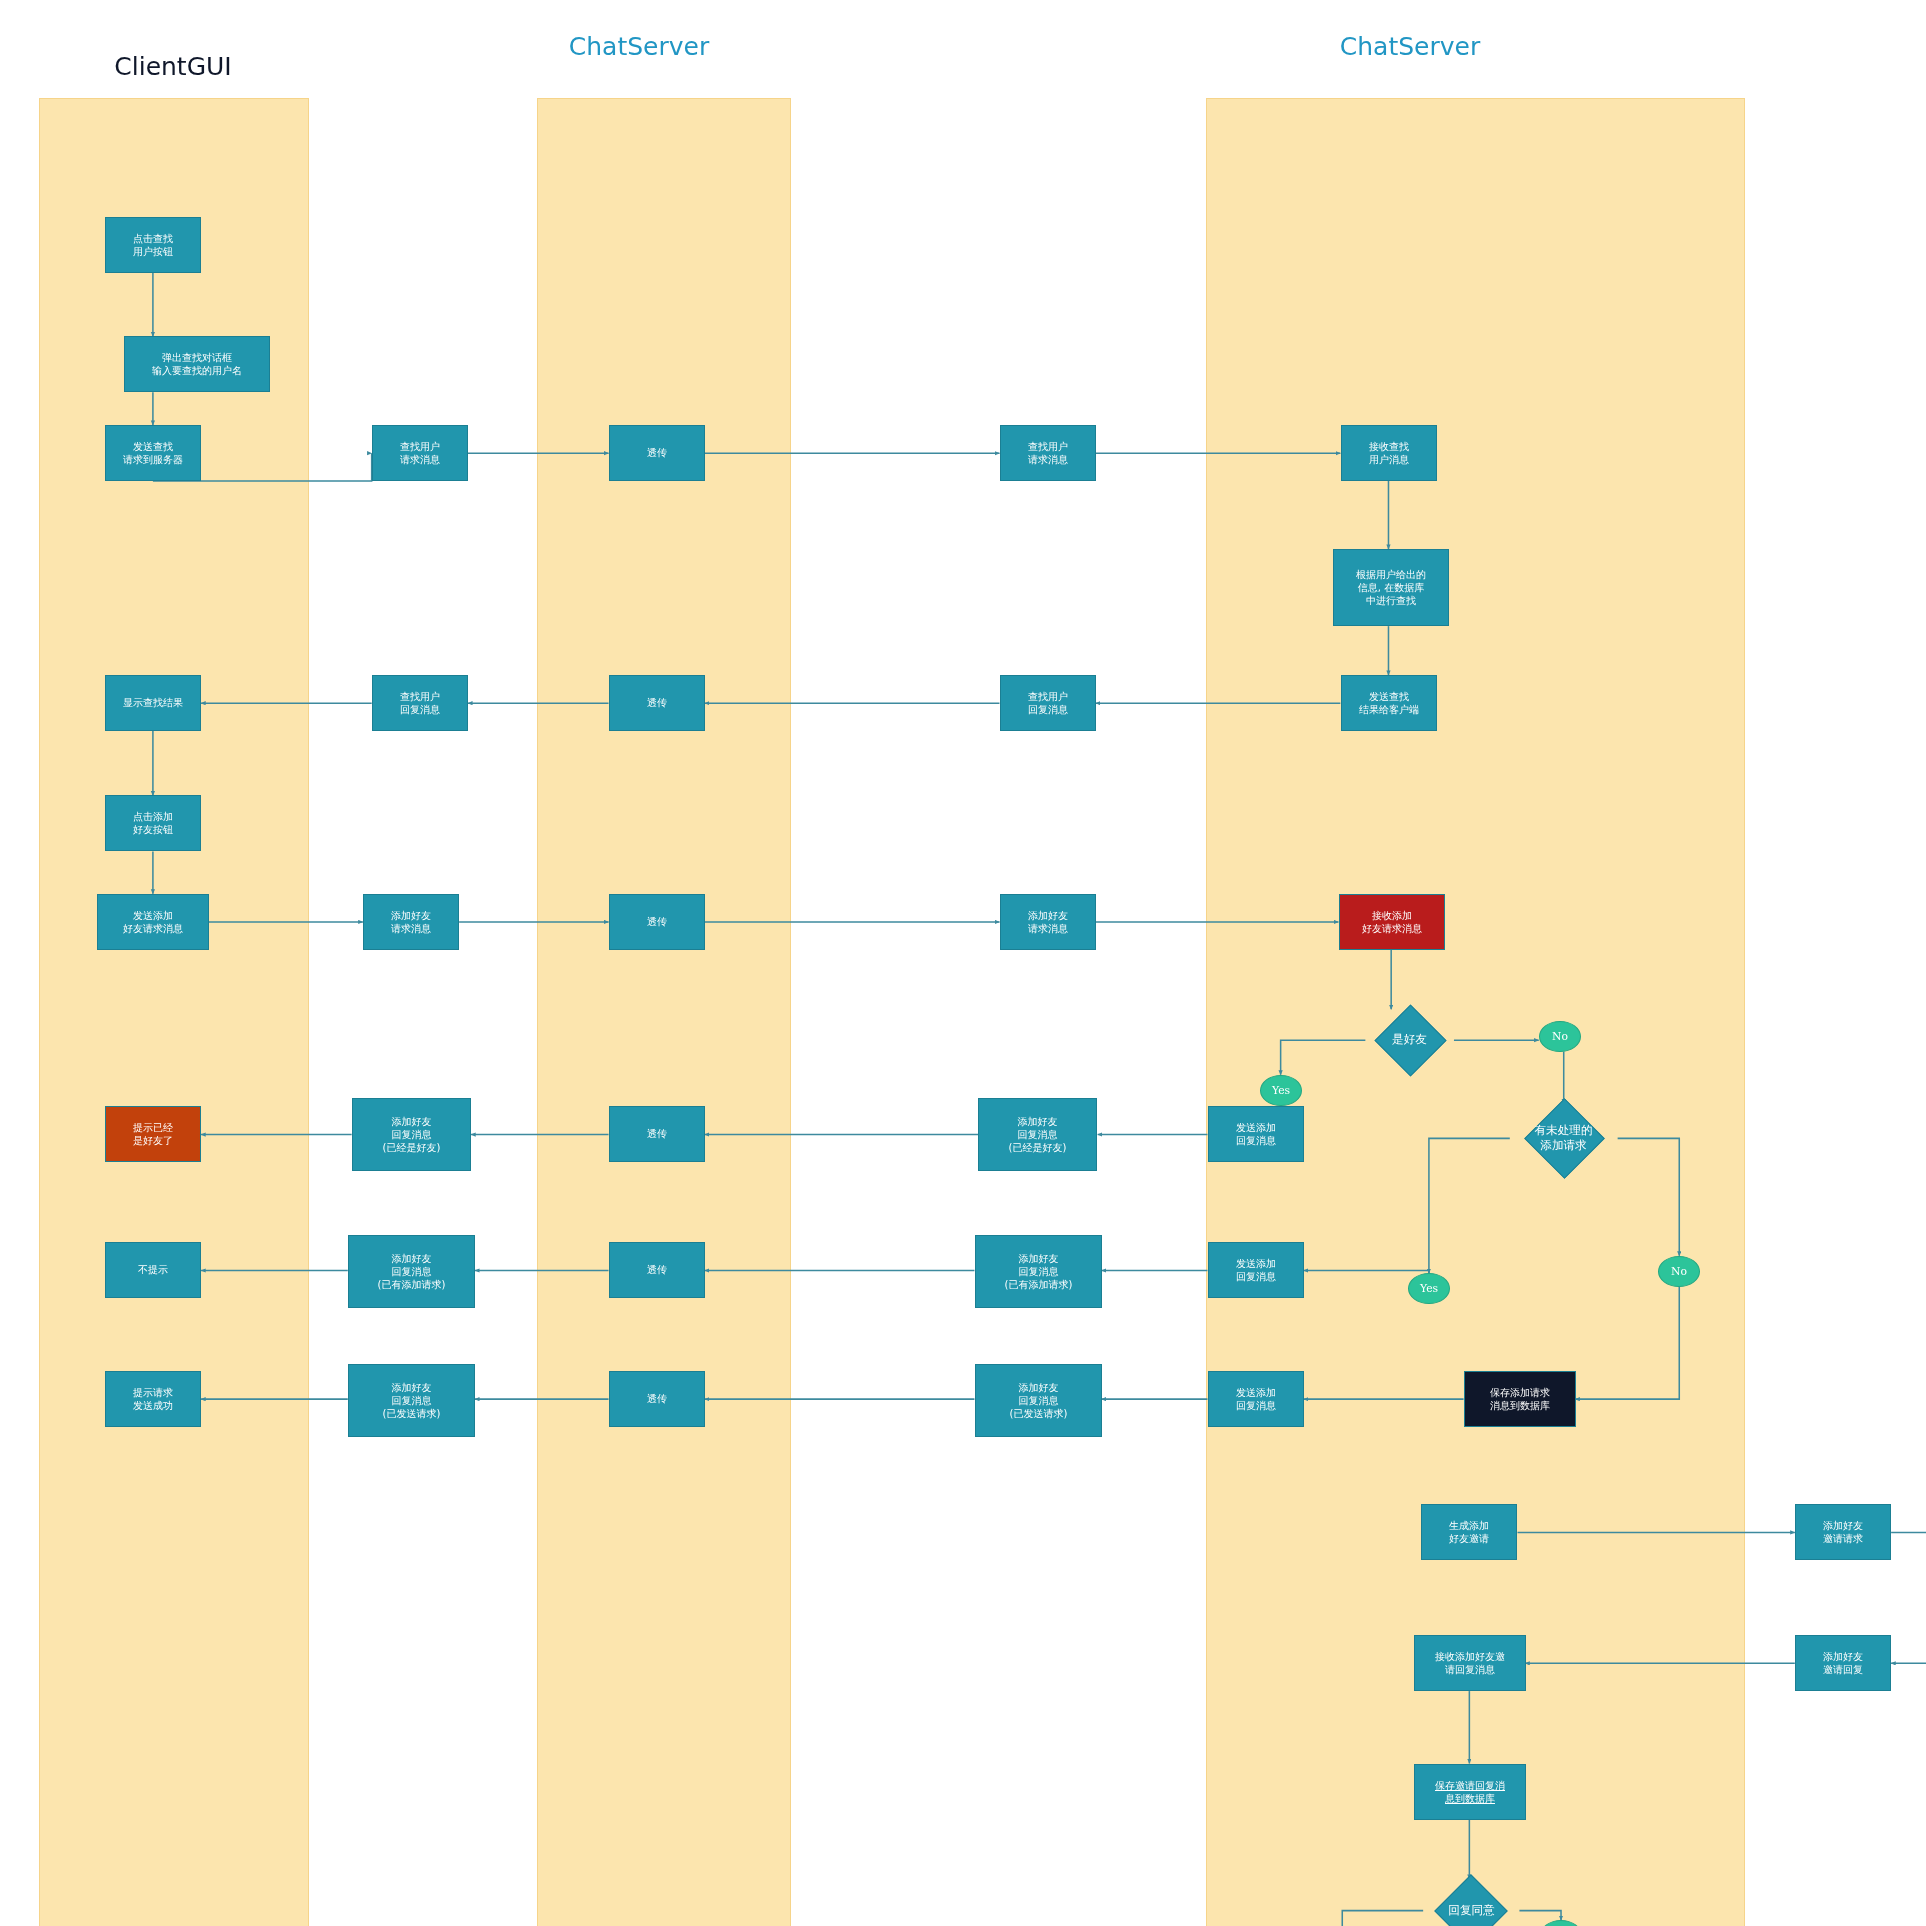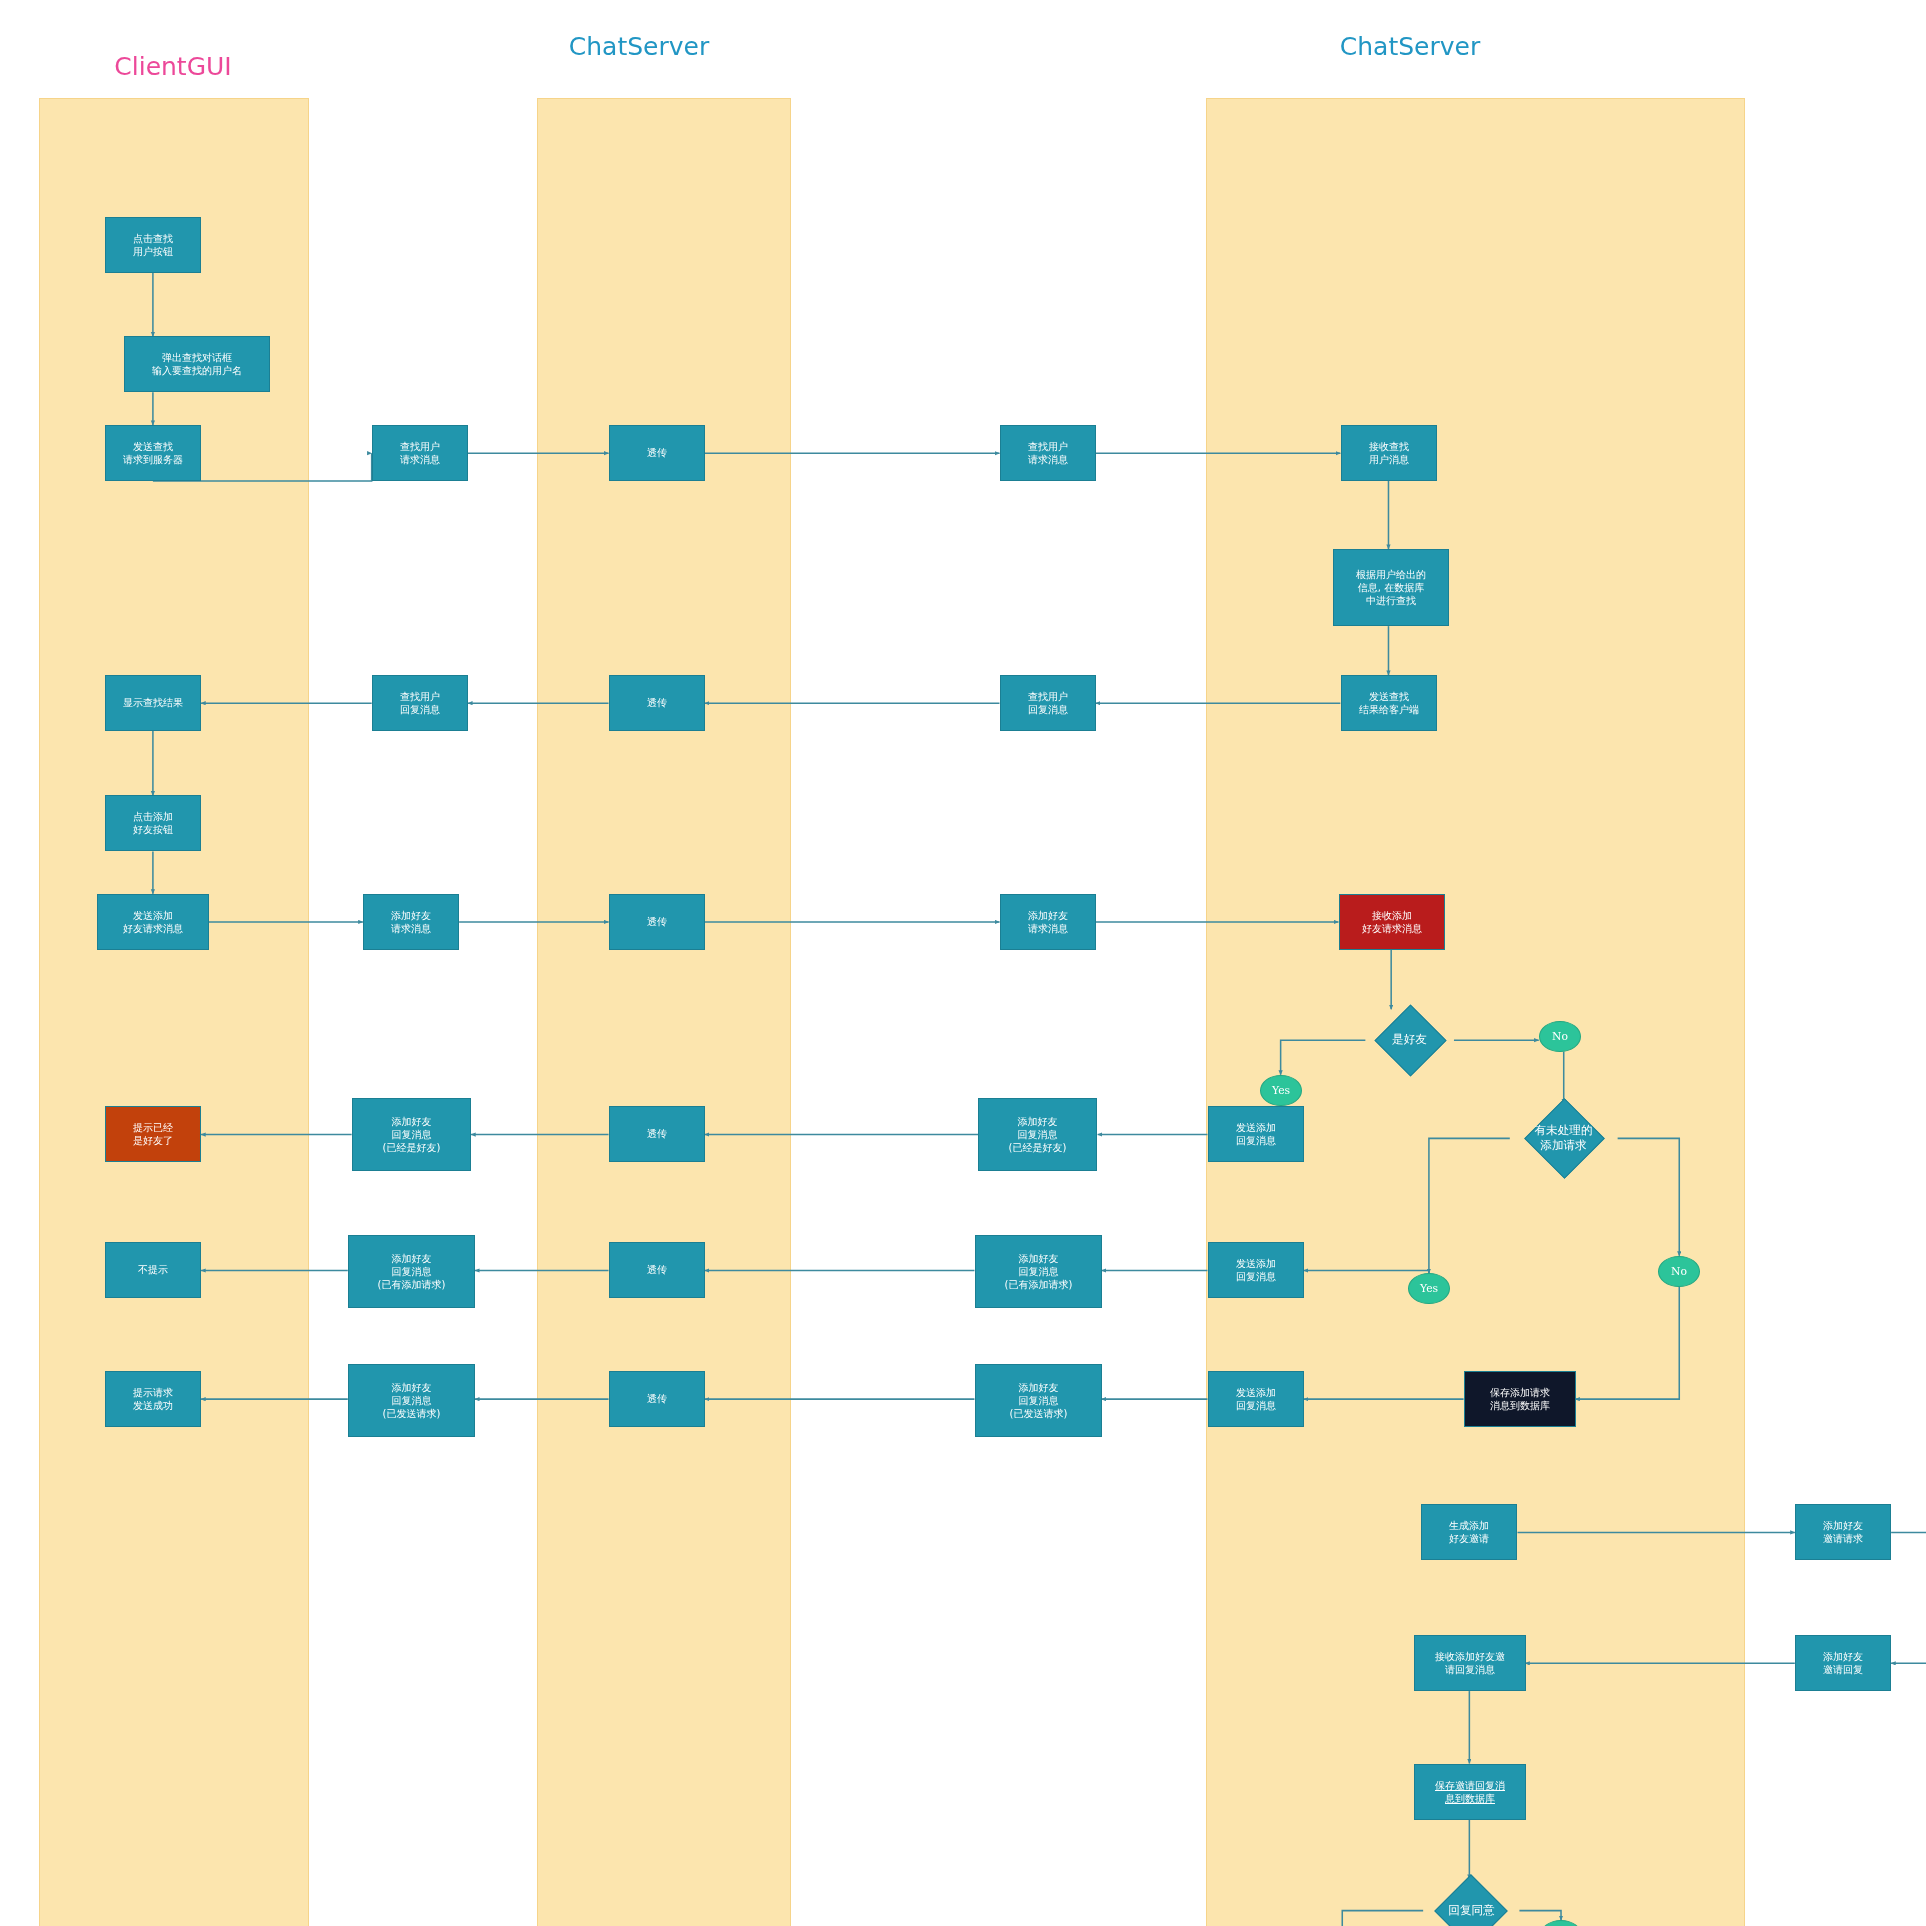--- a/index.html
+++ b/index.html
@@ -89,21 +89,21 @@
 </head>
 <body>
 
 <div id="canvas">
   <div id="lanes">
       <div class="lane" style="left: 39px; top: 98px; width: 270px; height: 2284px; background: rgb(252, 229, 174); border-color: rgb(246, 212, 138);"></div>
       <div class="lane" style="left: 537px; top: 98px; width: 254px; height: 2284px; background: rgb(252, 229, 174); border-color: rgb(246, 212, 138);"></div>
       <div class="lane" style="left: 1206px; top: 98px; width: 539px; height: 2284px; background: rgb(252, 229, 174); border-color: rgb(246, 212, 138);"></div>
     </div>
   <div id="lane-titles">
-      <div class="lane-title" style="left: 19px; top: 52px; width: 308px; color: #ec4899;">ClientGUI</div>
+      <div class="lane-title" style="left: 19px; top: 52px; width: 308px; color: #0f172a;">ClientGUI</div>
       <div class="lane-title" style="left: 485px; top: 32px; width: 308px; color: rgb(33, 150, 196);">ChatServer</div>
       <div class="lane-title" style="left: 1256px; top: 32px; width: 308px; color: rgb(33, 150, 196);">ChatServer</div>
       <div class="lane-title" style="left: 1920px; top: 32px; width: 308px; color: rgb(33, 150, 196);">ClientCore</div>
     </div>
   <svg class="edges" viewBox="0 0 6722 6191">
     <defs>
       <marker id="arrow" markerWidth="16" markerHeight="16" refX="12" refY="5.5" orient="auto" markerUnits="userSpaceOnUse">
         <path d="M0,0 L13,5.5 L0,11 z" fill="#3d8a9e"></path>
       </marker>
     </defs>

